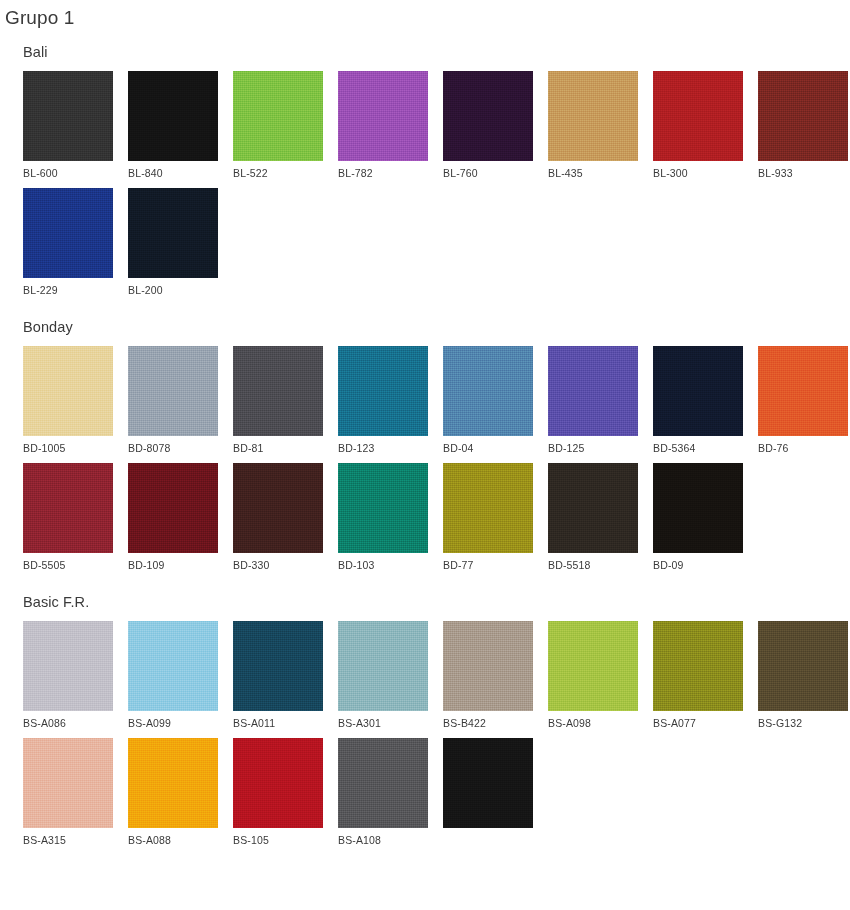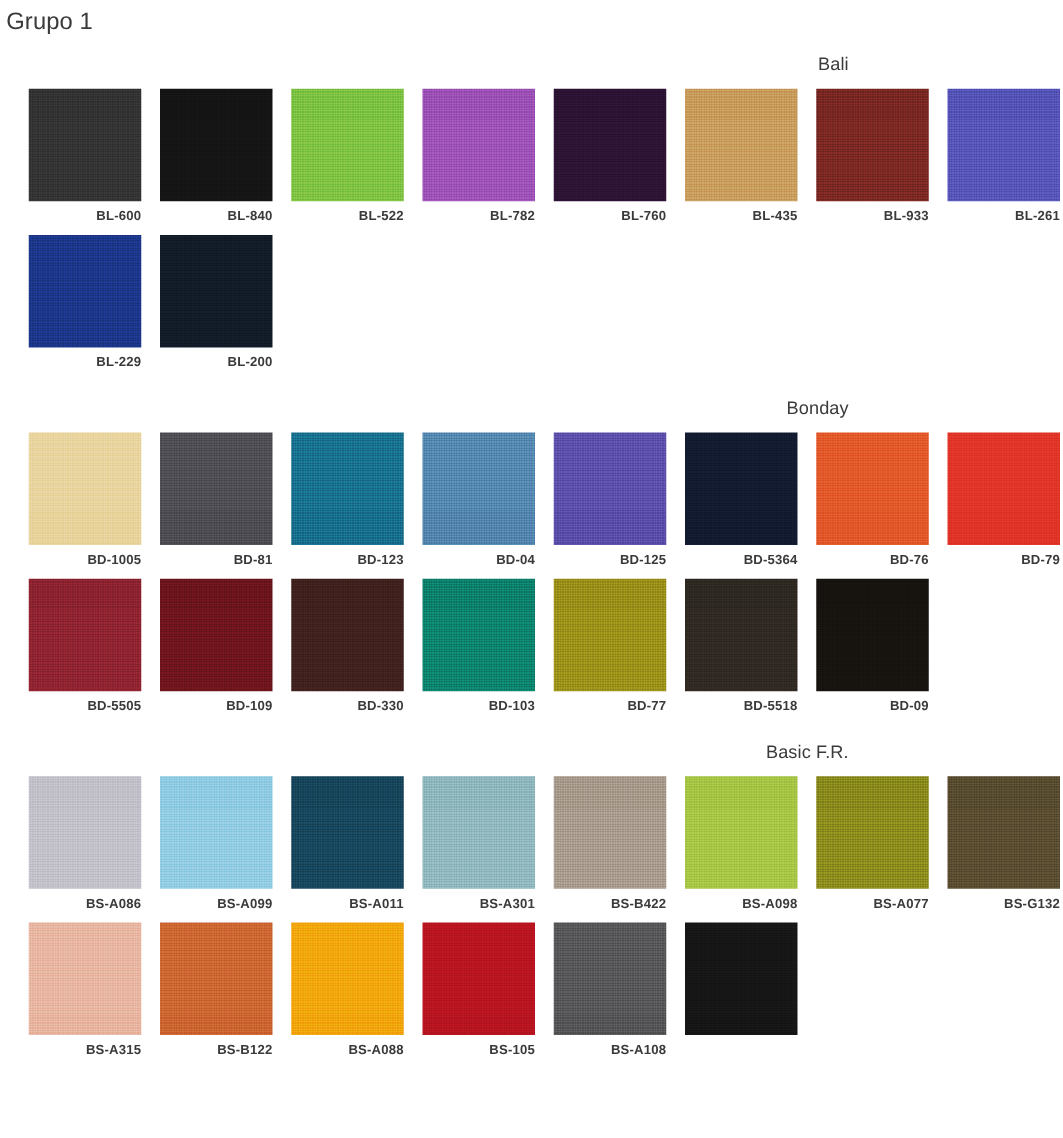--- a/index.html
+++ b/index.html
@@ -31,21 +31,20 @@
     color: #3a3a3a;
     letter-spacing: 0.1px;
     margin: 0;
     padding: 6px 0 0 5px;
     line-height: 24px;
   }
 
   .section {
     margin: 0;
     padding: 0;
-    text-align: right;
   }
 
   .section-title {
     font-size: 14.5px;
     font-weight: 400;
     color: #3a3a3a;
     letter-spacing: 0.1px;
     margin: 0;
     padding: 12px 0 0 23px;
     line-height: 20px;
@@ -88,21 +87,21 @@
         rgba(255,255,255,0.07) 0px,
         rgba(255,255,255,0.07) 1px,
         rgba(0,0,0,0.06) 1px,
         rgba(0,0,0,0.06) 2px);
     mix-blend-mode: overlay;
     pointer-events: none;
   }
 
   .swatch-label {
     font-size: 10.5px;
-    font-weight: 700;
+    font-weight: 400;
     color: #3a3a3a;
     line-height: 14px;
     padding-top: 5px;
     letter-spacing: 0.15px;
     white-space: nowrap;
   }
 
   .sec-bali   .swatch-grid { padding-top: 9px; }
   .sec-bonday .swatch-grid { padding-top: 9px; }
   .sec-basic  .swatch-grid { padding-top: 9px; }
@@ -136,45 +135,49 @@
           </div>
           <div class="swatch-cell">
             <span class="swatch-chip" style="background-color: rgb(44, 19, 51);"></span>
             <div class="swatch-label">BL-760</div>
           </div>
           <div class="swatch-cell">
             <span class="swatch-chip" style="background-color: rgb(199, 154, 90);"></span>
             <div class="swatch-label">BL-435</div>
           </div>
           <div class="swatch-cell">
+            <span class="swatch-chip" style="background-color: rgb(176, 30, 34);"></span>
+            <div class="swatch-label">BL-300</div>
+          </div>
+          <div class="swatch-cell">
             <span class="swatch-chip" style="background-color: rgb(122, 39, 34);"></span>
             <div class="swatch-label">BL-933</div>
-          </div>
-          <div class="swatch-cell">
-            <span class="swatch-chip" style="background-color: rgb(84, 83, 182);"></span>
-            <div class="swatch-label">BL-261</div>
           </div>
           <div class="swatch-cell">
             <span class="swatch-chip" style="background-color: rgb(27, 53, 136);"></span>
             <div class="swatch-label">BL-229</div>
           </div>
           <div class="swatch-cell">
             <span class="swatch-chip" style="background-color: rgb(17, 26, 38);"></span>
             <div class="swatch-label">BL-200</div>
           </div>
         </div>
       </div>
       <div class="section sec-bonday">
         <h2 class="section-title">Bonday</h2>
         <div class="swatch-grid">
           <div class="swatch-cell">
             <span class="swatch-chip" style="background-color: rgb(232, 212, 156);"></span>
             <div class="swatch-label">BD-1005</div>
           </div>
           <div class="swatch-cell">
+            <span class="swatch-chip" style="background-color: rgb(152, 163, 176);"></span>
+            <div class="swatch-label">BD-8078</div>
+          </div>
+          <div class="swatch-cell">
             <span class="swatch-chip" style="background-color: rgb(76, 75, 81);"></span>
             <div class="swatch-label">BD-81</div>
           </div>
           <div class="swatch-cell">
             <span class="swatch-chip" style="background-color: rgb(23, 112, 142);"></span>
             <div class="swatch-label">BD-123</div>
           </div>
           <div class="swatch-cell">
             <span class="swatch-chip" style="background-color: rgb(81, 132, 174);"></span>
             <div class="swatch-label">BD-04</div>
@@ -183,24 +186,20 @@
             <span class="swatch-chip" style="background-color: rgb(90, 78, 170);"></span>
             <div class="swatch-label">BD-125</div>
           </div>
           <div class="swatch-cell">
             <span class="swatch-chip" style="background-color: rgb(17, 26, 46);"></span>
             <div class="swatch-label">BD-5364</div>
           </div>
           <div class="swatch-cell">
             <span class="swatch-chip" style="background-color: rgb(226, 88, 41);"></span>
             <div class="swatch-label">BD-76</div>
-          </div>
-          <div class="swatch-cell">
-            <span class="swatch-chip" style="background-color: rgb(224, 51, 39);"></span>
-            <div class="swatch-label">BD-79</div>
           </div>
           <div class="swatch-cell">
             <span class="swatch-chip" style="background-color: rgb(142, 35, 48);"></span>
             <div class="swatch-label">BD-5505</div>
           </div>
           <div class="swatch-cell">
             <span class="swatch-chip" style="background-color: rgb(107, 20, 28);"></span>
             <div class="swatch-label">BD-109</div>
           </div>
           <div class="swatch-cell">
@@ -258,24 +257,20 @@
           </div>
           <div class="swatch-cell">
             <span class="swatch-chip" style="background-color: rgb(87, 74, 47);"></span>
             <div class="swatch-label">BS-G132</div>
           </div>
           <div class="swatch-cell">
             <span class="swatch-chip" style="background-color: rgb(232, 181, 160);"></span>
             <div class="swatch-label">BS-A315</div>
           </div>
           <div class="swatch-cell">
-            <span class="swatch-chip" style="background-color: rgb(203, 99, 48);"></span>
-            <div class="swatch-label">BS-B122</div>
-          </div>
-          <div class="swatch-cell">
             <span class="swatch-chip" style="background-color: rgb(242, 166, 12);"></span>
             <div class="swatch-label">BS-A088</div>
           </div>
           <div class="swatch-cell">
             <span class="swatch-chip" style="background-color: rgb(182, 20, 32);"></span>
             <div class="swatch-label">BS-105</div>
           </div>
           <div class="swatch-cell">
             <span class="swatch-chip" style="background-color: rgb(86, 86, 89);"></span>
             <div class="swatch-label">BS-A108</div>

